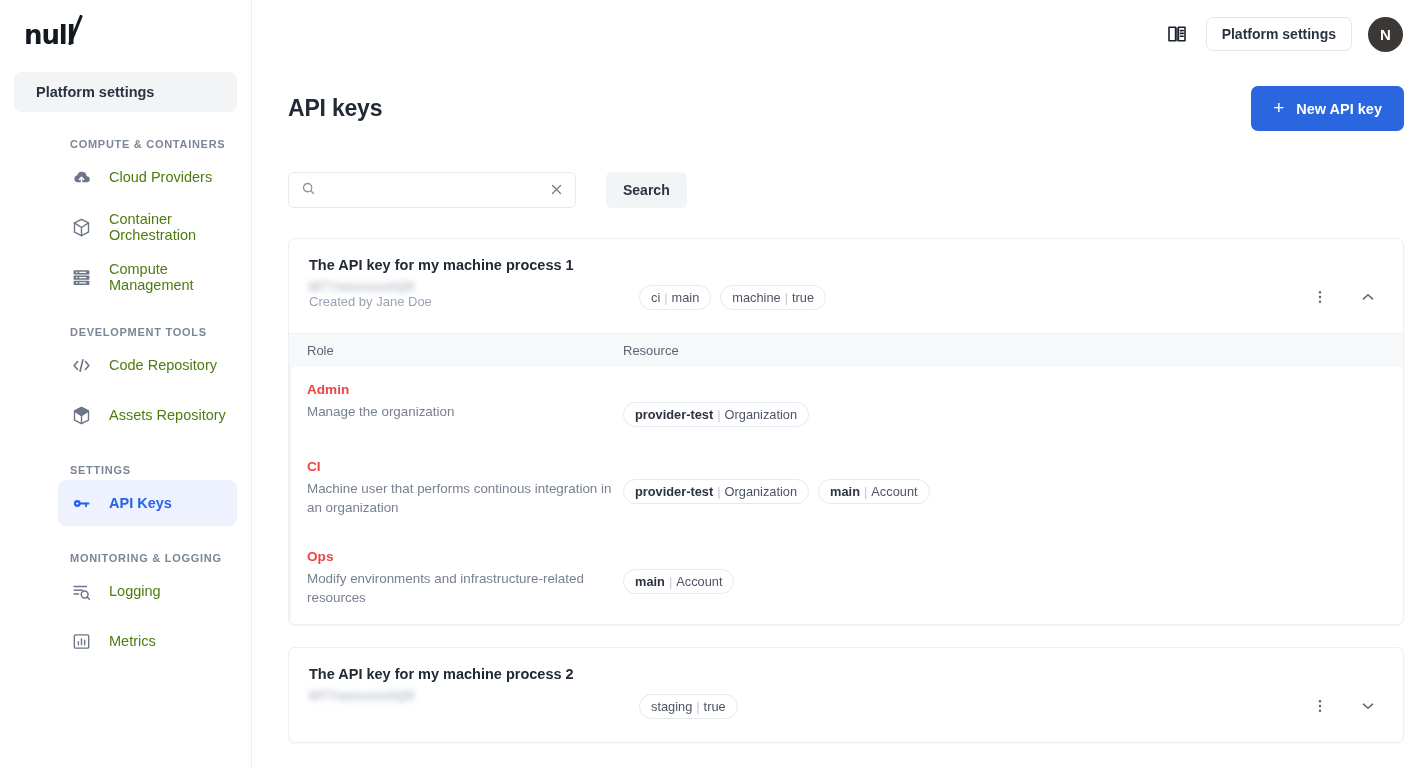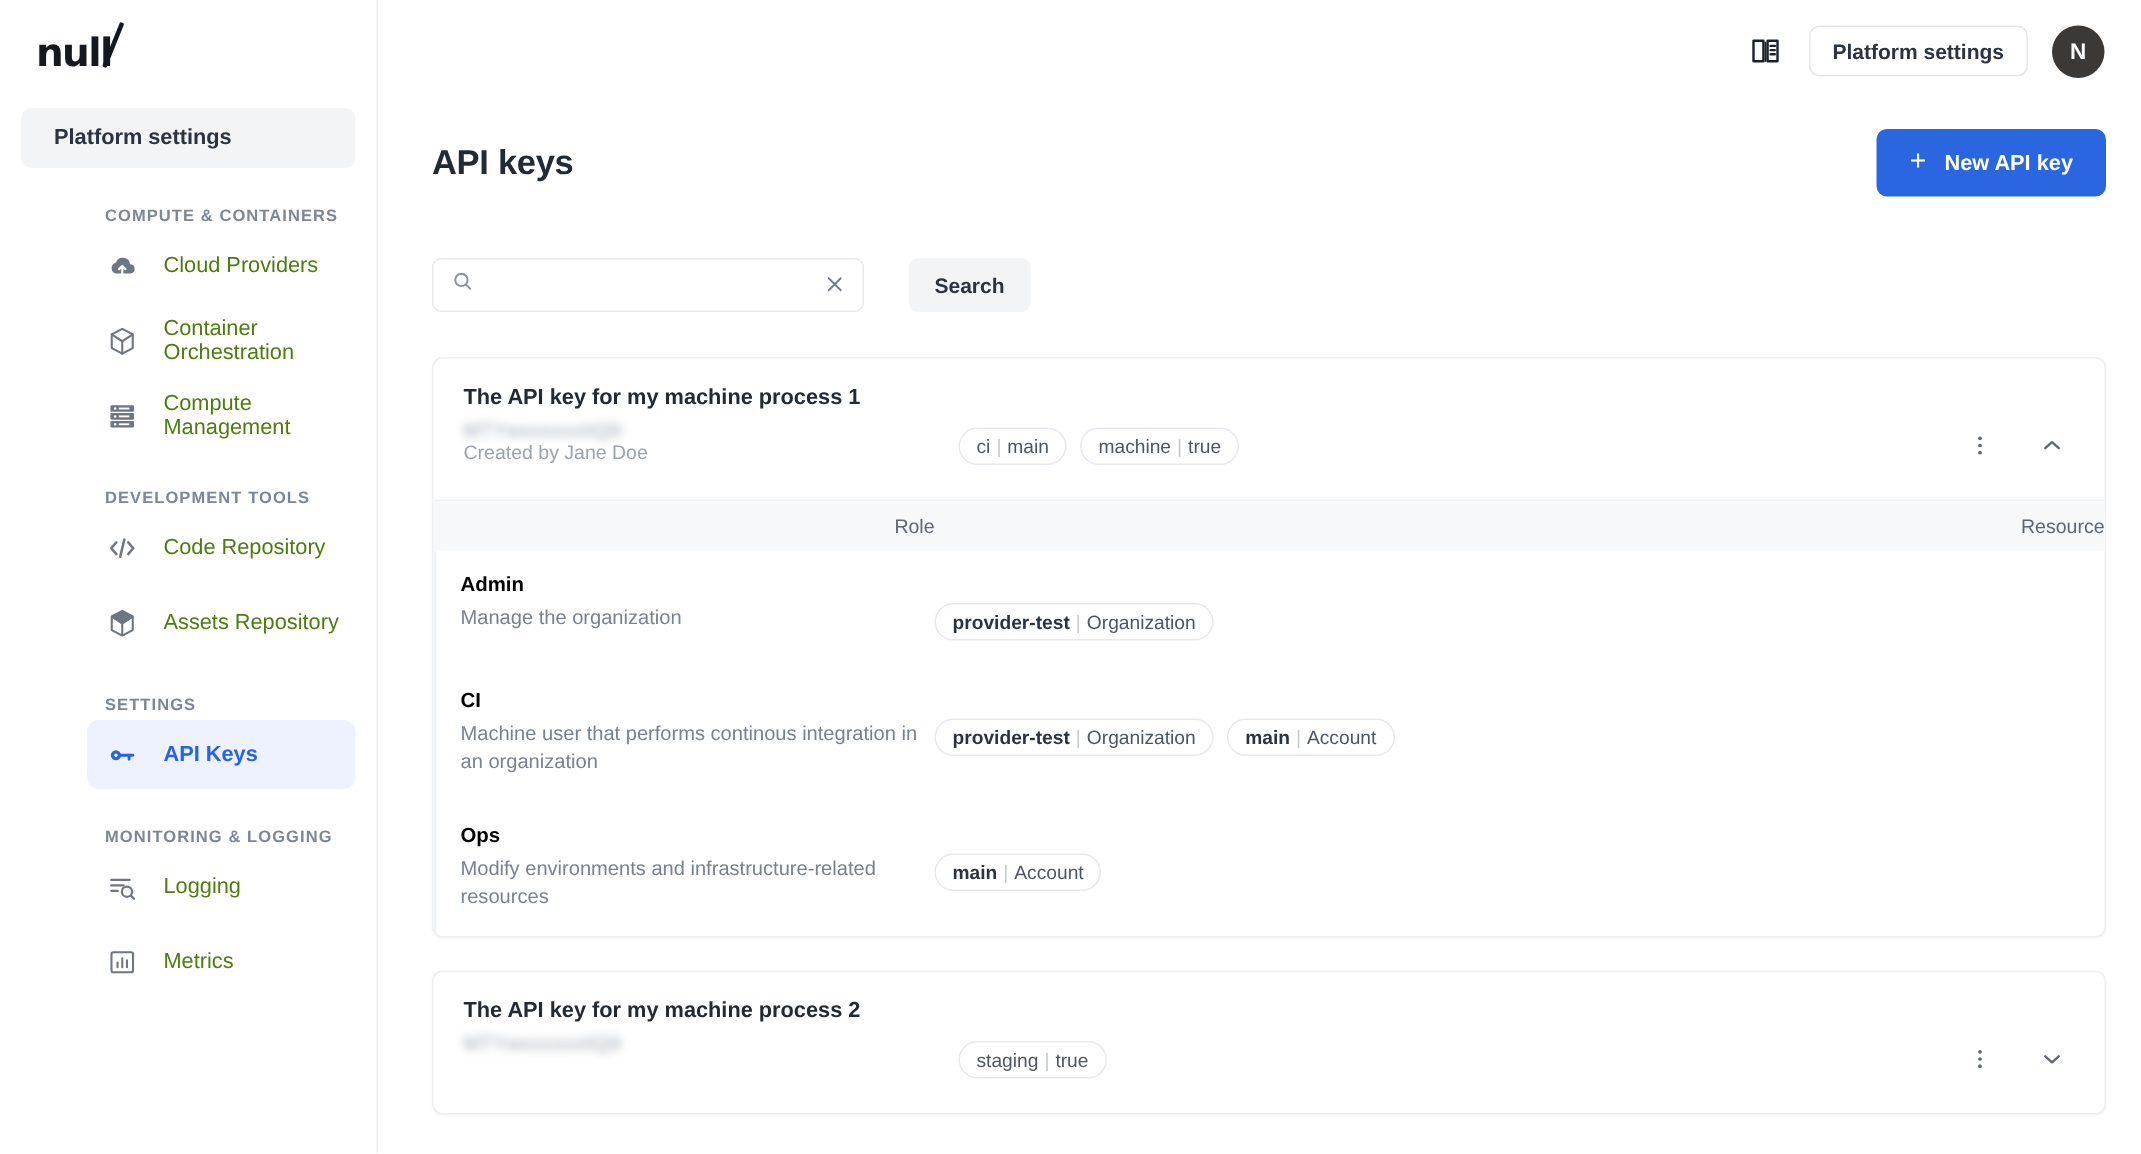--- a/index.html
+++ b/index.html
@@ -122,28 +122,28 @@
     border: 1px solid #e6e9ed; border-radius: 13px; height: 25px;
     display: inline-flex; align-items: center; padding: 0 11px;
     font-size: 12.8px; color: #4c5566; background: #fff; white-space: nowrap;
   }
   .tag .sep { color: #c3c9d2; margin: 0 4px; }
   .tag .b { font-weight: bold; color: #2b3342; }
 
   .roles { border-top: 1px solid #edeff2; }
   .roles-head {
     display: flex; background: #f7f8fa; height: 33px; align-items: center;
-    font-size: 13px; color: #5c6575; text-align: right;
+    font-size: 13px; color: #5c6575;
   }
   .roles-head .c1 { width: 334px; flex: 0 0 334px; padding-left: 18px; }
   .roles-head .c2 { flex: 1 1 auto; }
   .roles-body { position: relative; box-shadow: inset 2px 0 0 #f1f3f5; }
   .role-row { display: flex; padding: 15px 0 17px 0; }
   .role-col { width: 334px; flex: 0 0 334px; padding-left: 18px; }
-  .role-name { font-size: 13.6px; font-weight: bold; color: #000000; }
+  .role-name { font-size: 13.6px; font-weight: bold; color: #ef4444; }
   .role-desc { font-size: 13.4px; color: #78818f; margin-top: 5px; line-height: 19px; max-width: 312px; }
   .res-col { flex: 1 1 auto; display: flex; align-items: flex-start; gap: 9px; flex-wrap: wrap; padding-top: 20px; }
   .role-row.r0 .res-col { padding-top: 20px; }
 </style>
 </head>
 <body>
 
 <div class="app">
 
   <aside class="sidebar">

